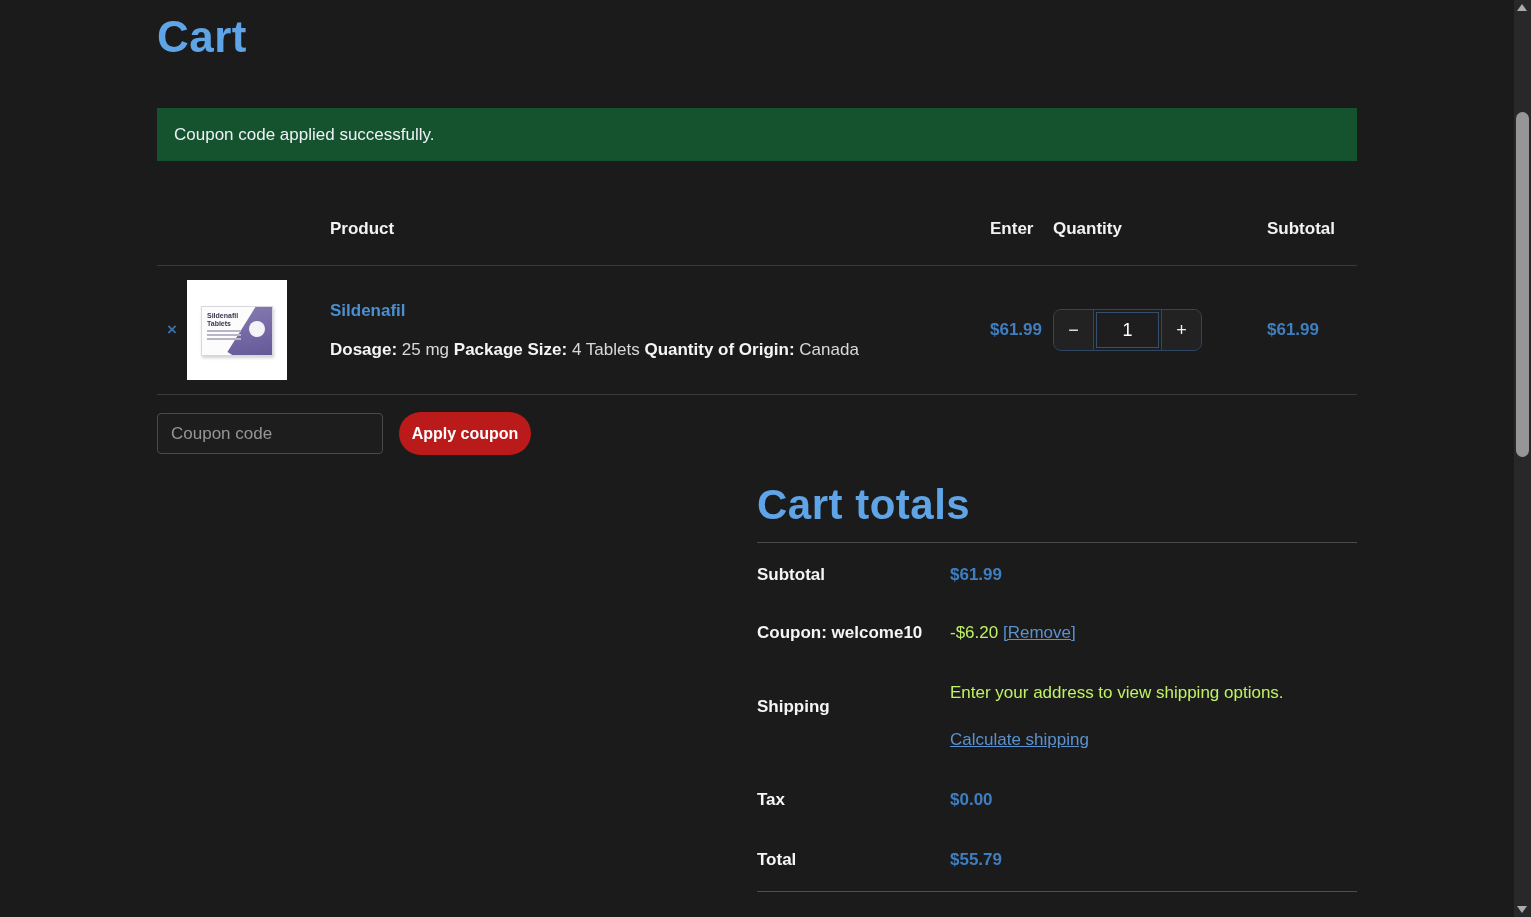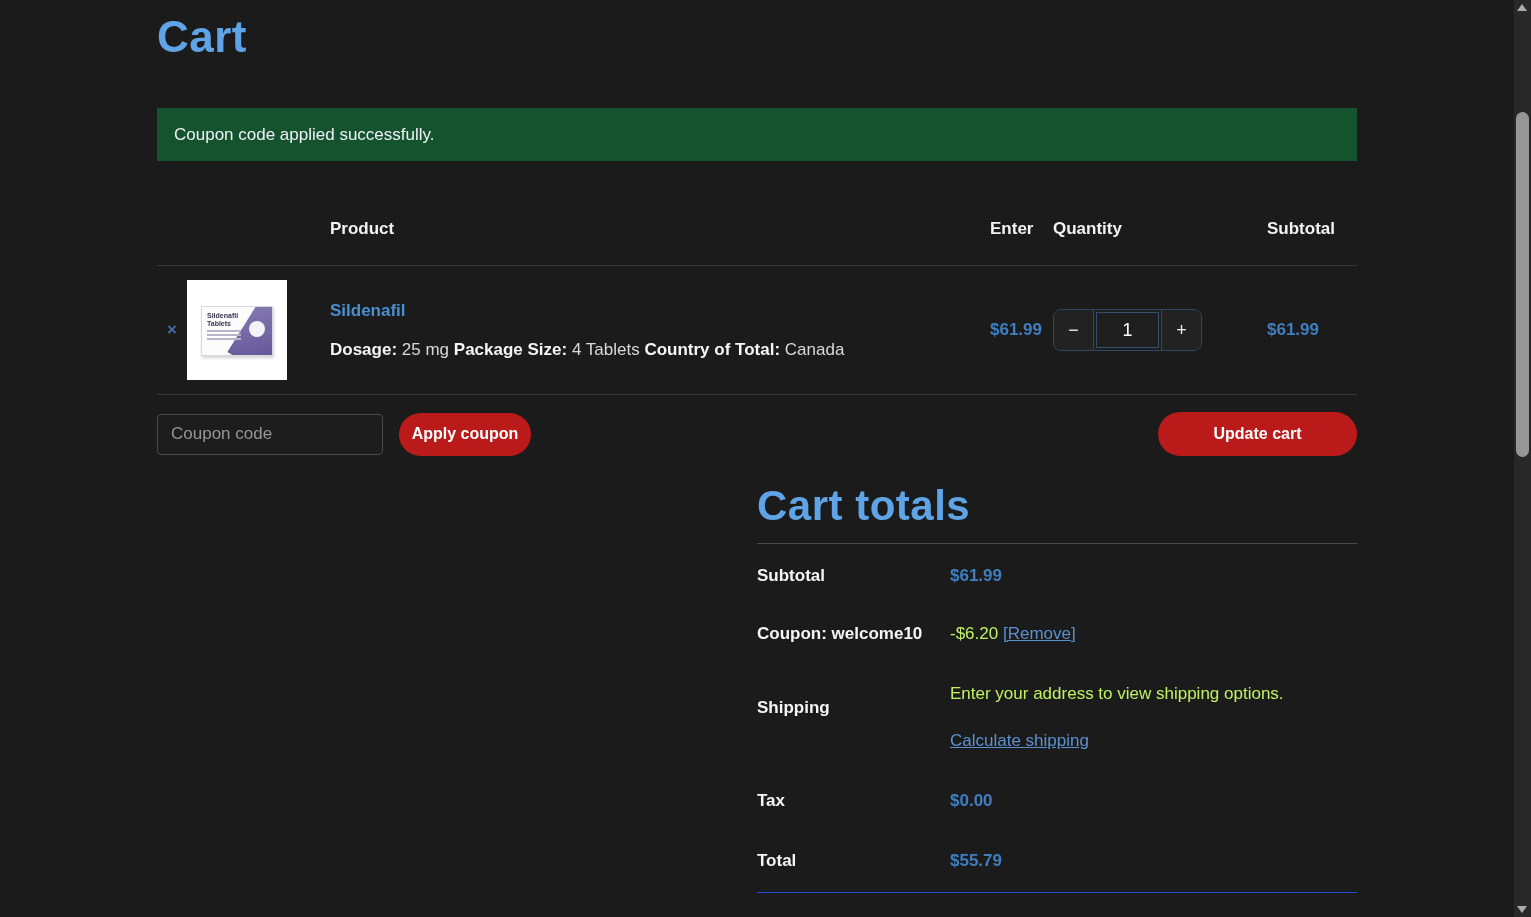--- a/index.html
+++ b/index.html
@@ -197,39 +197,38 @@
         </div>
       </div>
     </div>
     <div class="prod-info">
       <a href="#" class="prod-link">Sildenafil</a>
       <div class="prod-desc">
         <b>Dosage:</b>
         <span>25 mg</span>
         <b>Package Size:</b>
         <span>4 Tablets</span>
-        <b>Country of Total:</b>
+        <b>Quantity of Origin:</b>
         <span>Canada</span>
       </div>
     </div>
     <div class="price-val">$61.99</div>
     <div>
       <div class="qty">
         <button class="minus">−</button>
         <input type="text" value="1" style="">
         <button class="plus">+</button>
       </div>
     </div>
     <div class="subtotal-val">$61.99</div>
   </div>
 
   <div class="coupon-bar">
     <input type="text" class="coupon-input" placeholder="Coupon code" style="">
     <button class="btn-red apply-btn">Apply coupon</button>
-    <button class="btn-red update-btn">Update cart</button>
   </div>
 
   <div class="totals">
     <h2 class="totals-title">Cart totals</h2>
     <div class="totals-divider"></div>
 
     <div class="trow2 row-subtotal">
       <div class="t-label">Subtotal</div>
       <div class="t-blue">$61.99</div>
     </div>

